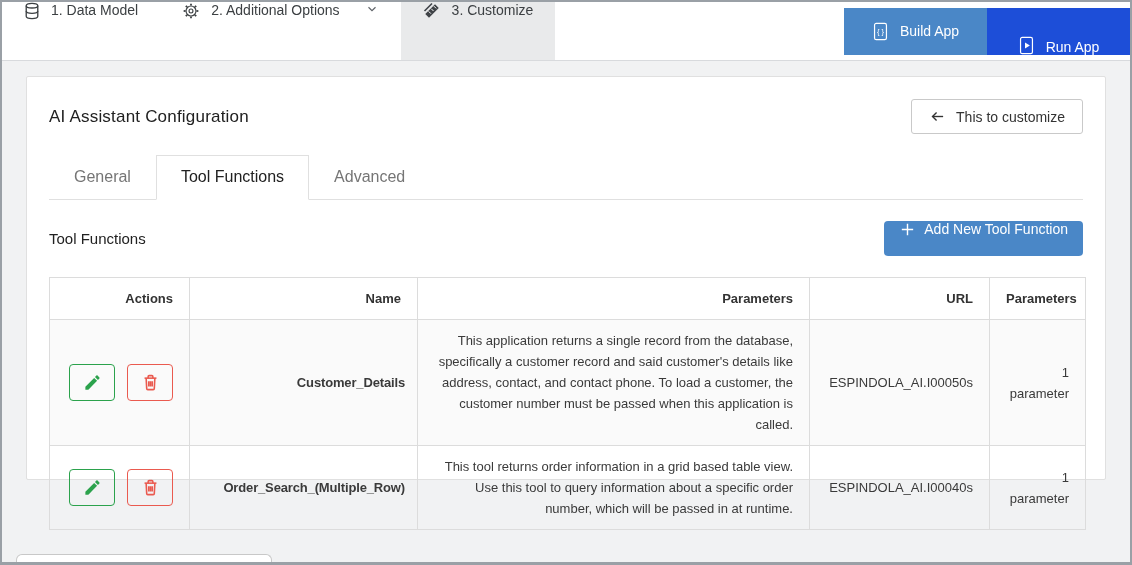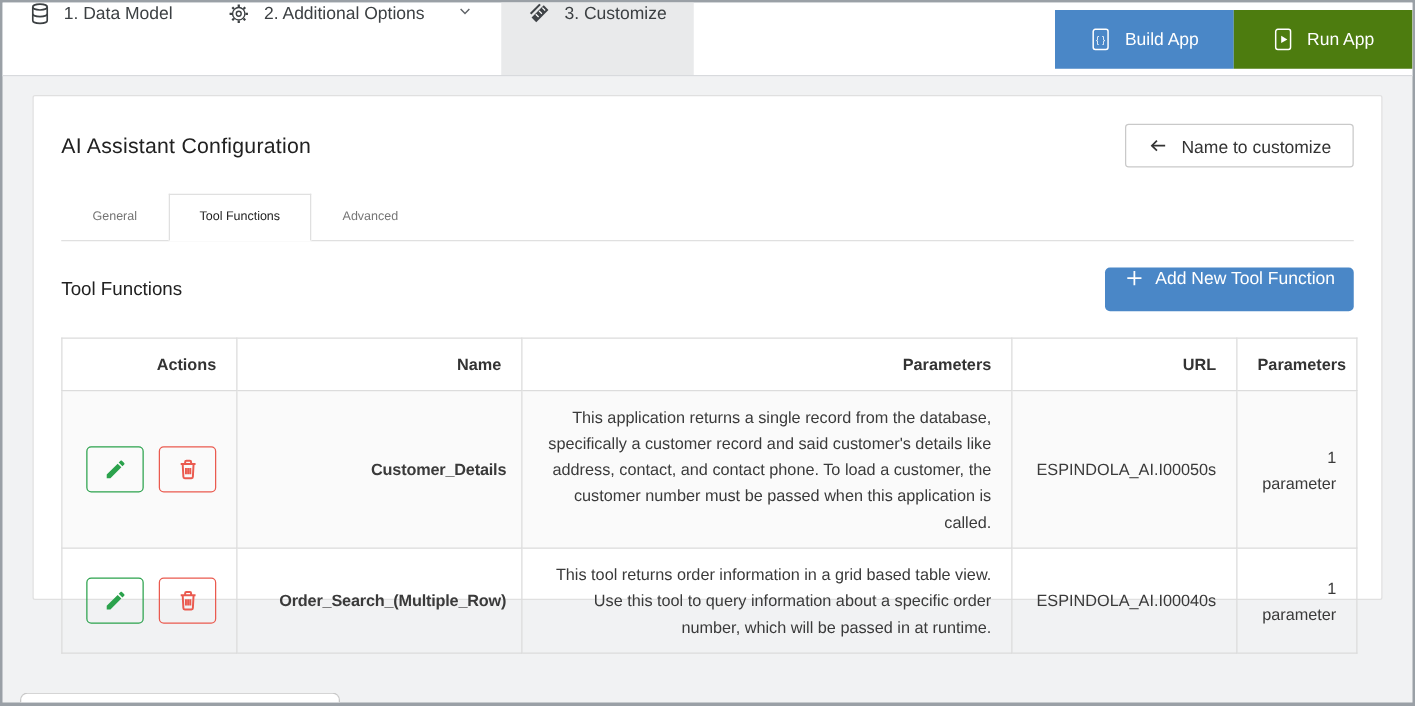--- a/index.html
+++ b/index.html
@@ -27,40 +27,40 @@
   }
   .step.active { background: #e9eaeb; }
   .step .chev { margin-left: 14px; display: flex; }
   .spacer { flex: 1; }
   .app-btn {
     border: none; color: #fff; font-size: 14px; font-family: inherit;
     display: flex; align-items: center; justify-content: center; gap: 11px;
     width: 143px; height: 47px; align-self: center; cursor: pointer; padding: 0;
   }
   .app-btn.build { background: #4a87c7; }
-  .app-btn.run   { background: #4d7c0f; }
+  .app-btn.run   { background: #1d4ed8; align-items: flex-end; }
 
   
   .content { flex: 1; padding: 15px 24px 0 24px; position: relative; }
   .card {
     background: #ffffff; border: 1px solid #e0e0e0; border-radius: 2px;
     padding: 22px 22px 15px 22px; height: 404px;
   }
   .card-head { display: flex; justify-content: space-between; align-items: center; }
   .page-title { margin: 0; font-size: 17px; font-weight: 400; color: #212121; letter-spacing: .2px; }
   .back-btn {
     display: flex; align-items: center; gap: 10px;
     background: #fff; border: 1px solid #c9c9c9; border-radius: 3px;
     padding: 8px 17px; font-size: 14px; color: #333; font-family: inherit; cursor: pointer;
     height: 35px;
   }
 
   .tabs { display: flex; margin-top: 21px; border-bottom: 1px solid #e0e0e0; }
   .tab {
-    padding: 12px 24px 13px 24px; font-size: 10px; color: #757575; cursor: pointer;
+    padding: 12px 24px 13px 24px; font-size: 16px; color: #757575; cursor: pointer;
     border: 1px solid transparent; border-bottom: none; margin-bottom: -1px;
   }
   .tab.active {
     color: #212121; background: #fff;
     border-color: #e0e0e0; border-bottom: 1px solid #ffffff;
   }
 
   .section-head { display: flex; justify-content: space-between; align-items: center; margin-top: 21px; }
   .section-title { margin: 0; font-size: 15px; font-weight: 400; color: #212121; }
   .add-btn {
@@ -162,21 +162,21 @@
   <main class="content">
     <section class="card">
 
       <div class="card-head">
         <h1 class="page-title">AI Assistant Configuration</h1>
         <button class="back-btn">
           <svg width="17" height="15" viewBox="0 0 24 24" fill="none" stroke="#333333" stroke-width="2.2">
             <path d="M21 12 H4"></path>
               <path d="M10.5 5.5 L4 12 l6.5 6.5"></path>
           </svg>
-          <span>Name to customize</span>
+          <span>This to customize</span>
         </button>
       </div>
 
       <nav class="tabs">
         <div class="tab">General</div>
         <div class="tab active">Tool Functions</div>
         <div class="tab">Advanced</div>
       </nav>
 
       <div class="section-head">

